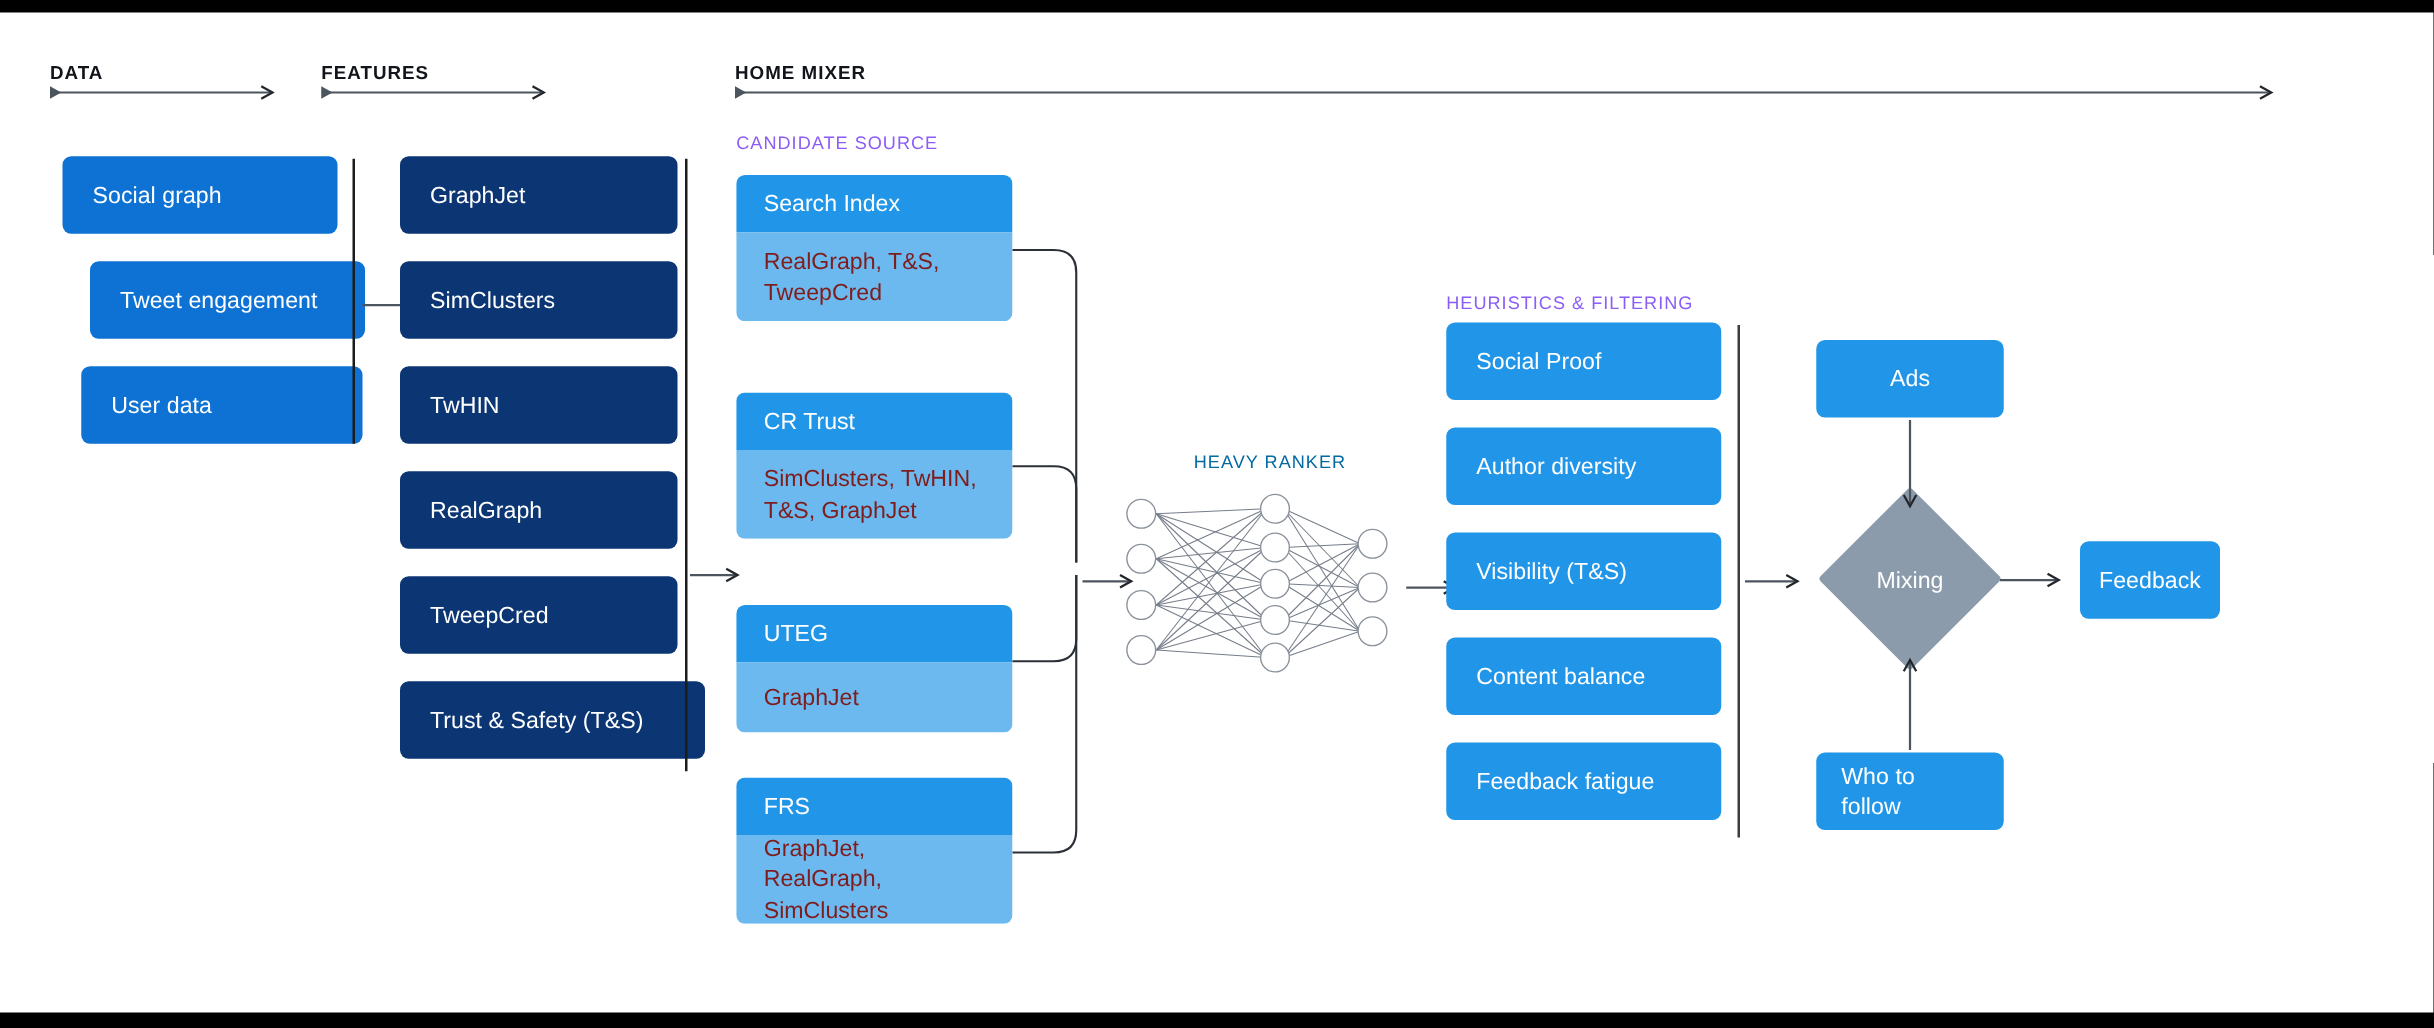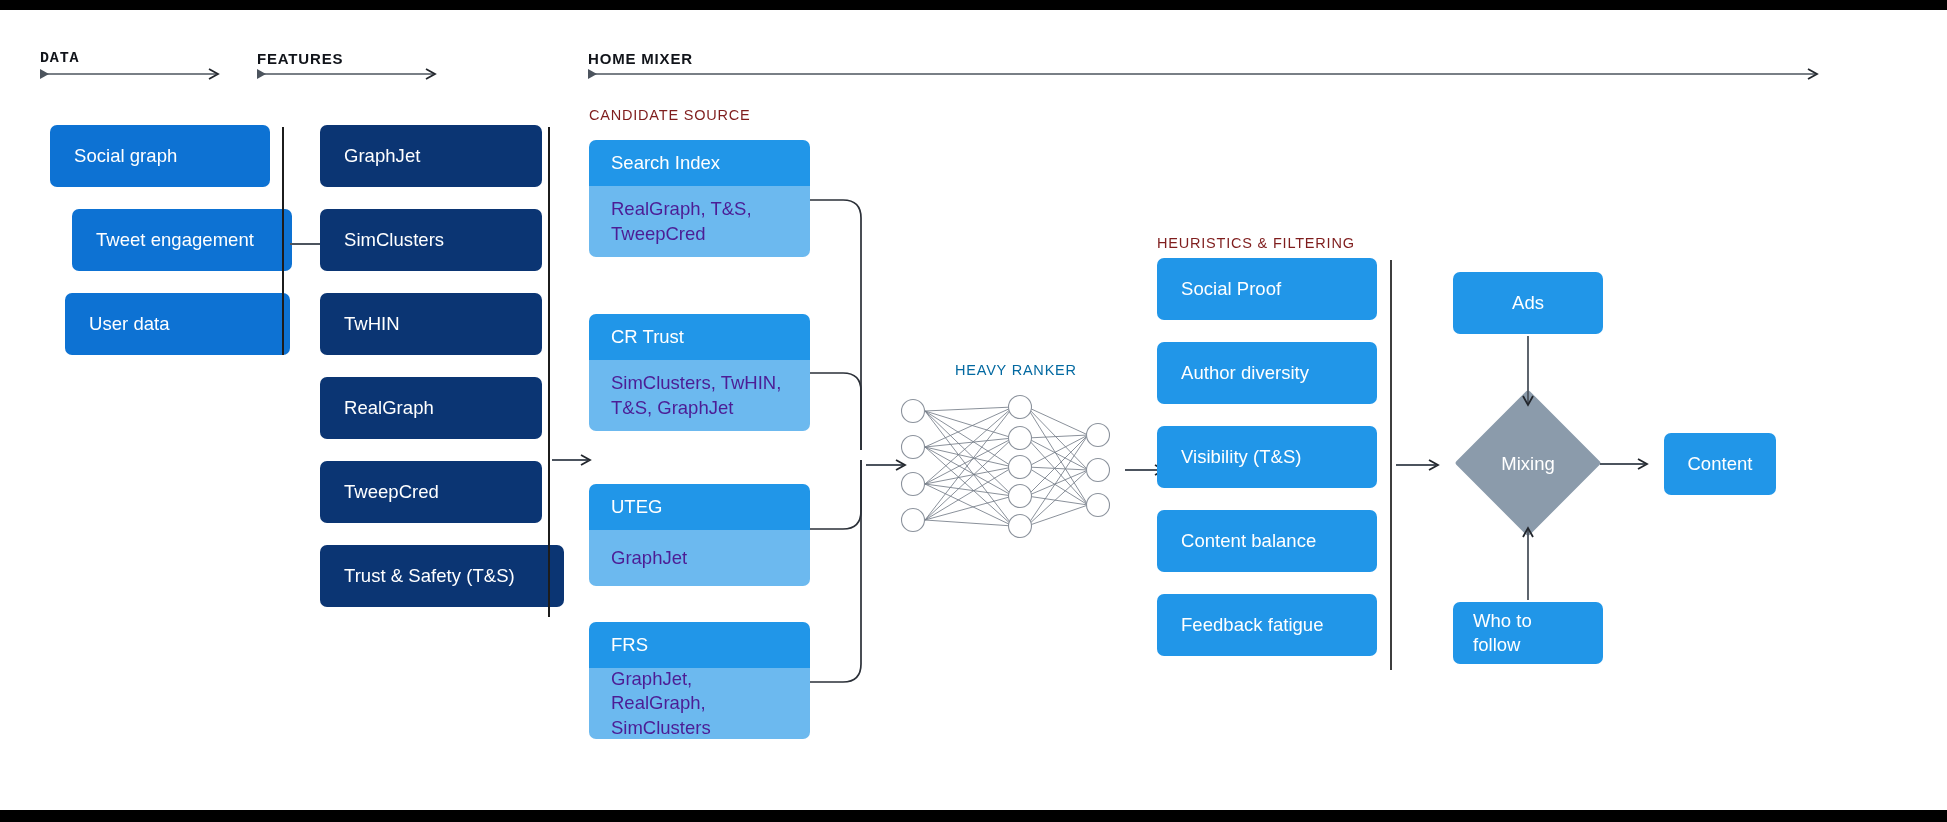--- a/index.html
+++ b/index.html
@@ -31,21 +31,21 @@
     color: #11141a;
     white-space: nowrap;
   }
   .sec-rule { position:absolute; height:12px; }
   .sec-rule svg { display:block; overflow:visible; }
   .sub-head {
     position: absolute;
     font-size: 14.5px;
     font-weight: 400;
     letter-spacing: .055em;
-    color: #7f1d1d;
+    color: #8b5cf6;
     white-space: nowrap;
   }
   
   .box {
     position: absolute;
     border-radius: 7px;
     display: flex;
     align-items: center;
     color: #ffffff;
     font-size: 18.5px;
@@ -59,21 +59,21 @@
   .box.out   { background: #2196e8; justify-content:center; padding:0 18px; }
   .box.outl  { background: #2196e8; padding:0 20px; }
 
   
   .cs-card { position:absolute; border-radius:7px; overflow:hidden; }
   .cs-top {
     background:#2196e8; color:#fff; display:flex; align-items:center;
     padding:0 22px; font-size:18.5px; height:46px;
   }
   .cs-bot {
-    background:#6cb9ef; color:#4c1d95; display:flex; align-items:center;
+    background:#6cb9ef; color:#7f1d1d; display:flex; align-items:center;
     padding:0 22px; font-size:18.5px; line-height:1.32;
   }
   
   .vrule { position:absolute; width:1.6px; background:#1c1c1c; }
   .vrule.soft { background:#3d3d3d; }
 
   
   .layer { position:absolute; left:0; top:0; width:1947px; height:800px;
            pointer-events:none; overflow:visible; }
 
@@ -93,21 +93,21 @@
     position:absolute; font-size:14.5px; letter-spacing:.055em;
     color:#0369a1; white-space:nowrap;
   }
 </style>
 </head>
 <body>
 
 <div id="screen">
   <div id="canvas">
 
-    <div class="sec-head" style="left:40px; top:40px;font-family:Liberation Mono, monospace;">DATA</div>
+    <div class="sec-head" style="left:40px; top:40px;">DATA</div>
     <div class="sec-rule" style="left:40px; top:58px; width:184px;">
       <svg width="184" height="12" viewBox="0 0 184 12">
         <polygon points="0,1 0,11 9,6" fill="#4c545e"></polygon>
         <line x1="1" y1="6" x2="176" y2="6" stroke="#4c545e" stroke-width="1.7"></line>
         <polyline points="169,1 178,6 169,11" fill="none" stroke="#22262c" stroke-width="1.8"></polyline>
       </svg>
     </div>
 
     <div class="sec-head" style="left:257px; top:40px;">FEATURES</div>
     <div class="sec-rule" style="left:257px; top:58px; width:184px;">
@@ -270,21 +270,21 @@
       </svg>
     </div>
 
     <div class="box out" style="left:1453px; top:262px; width:150px; height:62px;">Ads</div>
 
     <div class="diamond" style="left:1476px; top:401px; width:104px; height:104px;"></div>
     <div class="diamond-label" style="left:1453px; top:443px; width:150px; height:22px;">Mixing</div>
 
     <div class="box outl" style="left:1453px; top:592px; width:150px; height:62px;">Who to follow</div>
 
-    <div class="box out" style="left:1664px; top:423px; width:112px; height:62px;">Content</div>
+    <div class="box out" style="left:1664px; top:423px; width:112px; height:62px;">Feedback</div>
 
     <svg class="layer">
       <g>
         <line x1="1528" y1="326" x2="1528" y2="393" stroke="#4c545e" stroke-width="1.8"></line>
         <polyline points="1523,386 1528,395 1533,386" fill="none" stroke="#22262c" stroke-width="1.8"></polyline>
       </g>
       <g>
         <line x1="1528" y1="590" x2="1528" y2="520" stroke="#4c545e" stroke-width="1.8"></line>
         <polyline points="1523,527 1528,518 1533,527" fill="none" stroke="#22262c" stroke-width="1.8"></polyline>
       </g>

